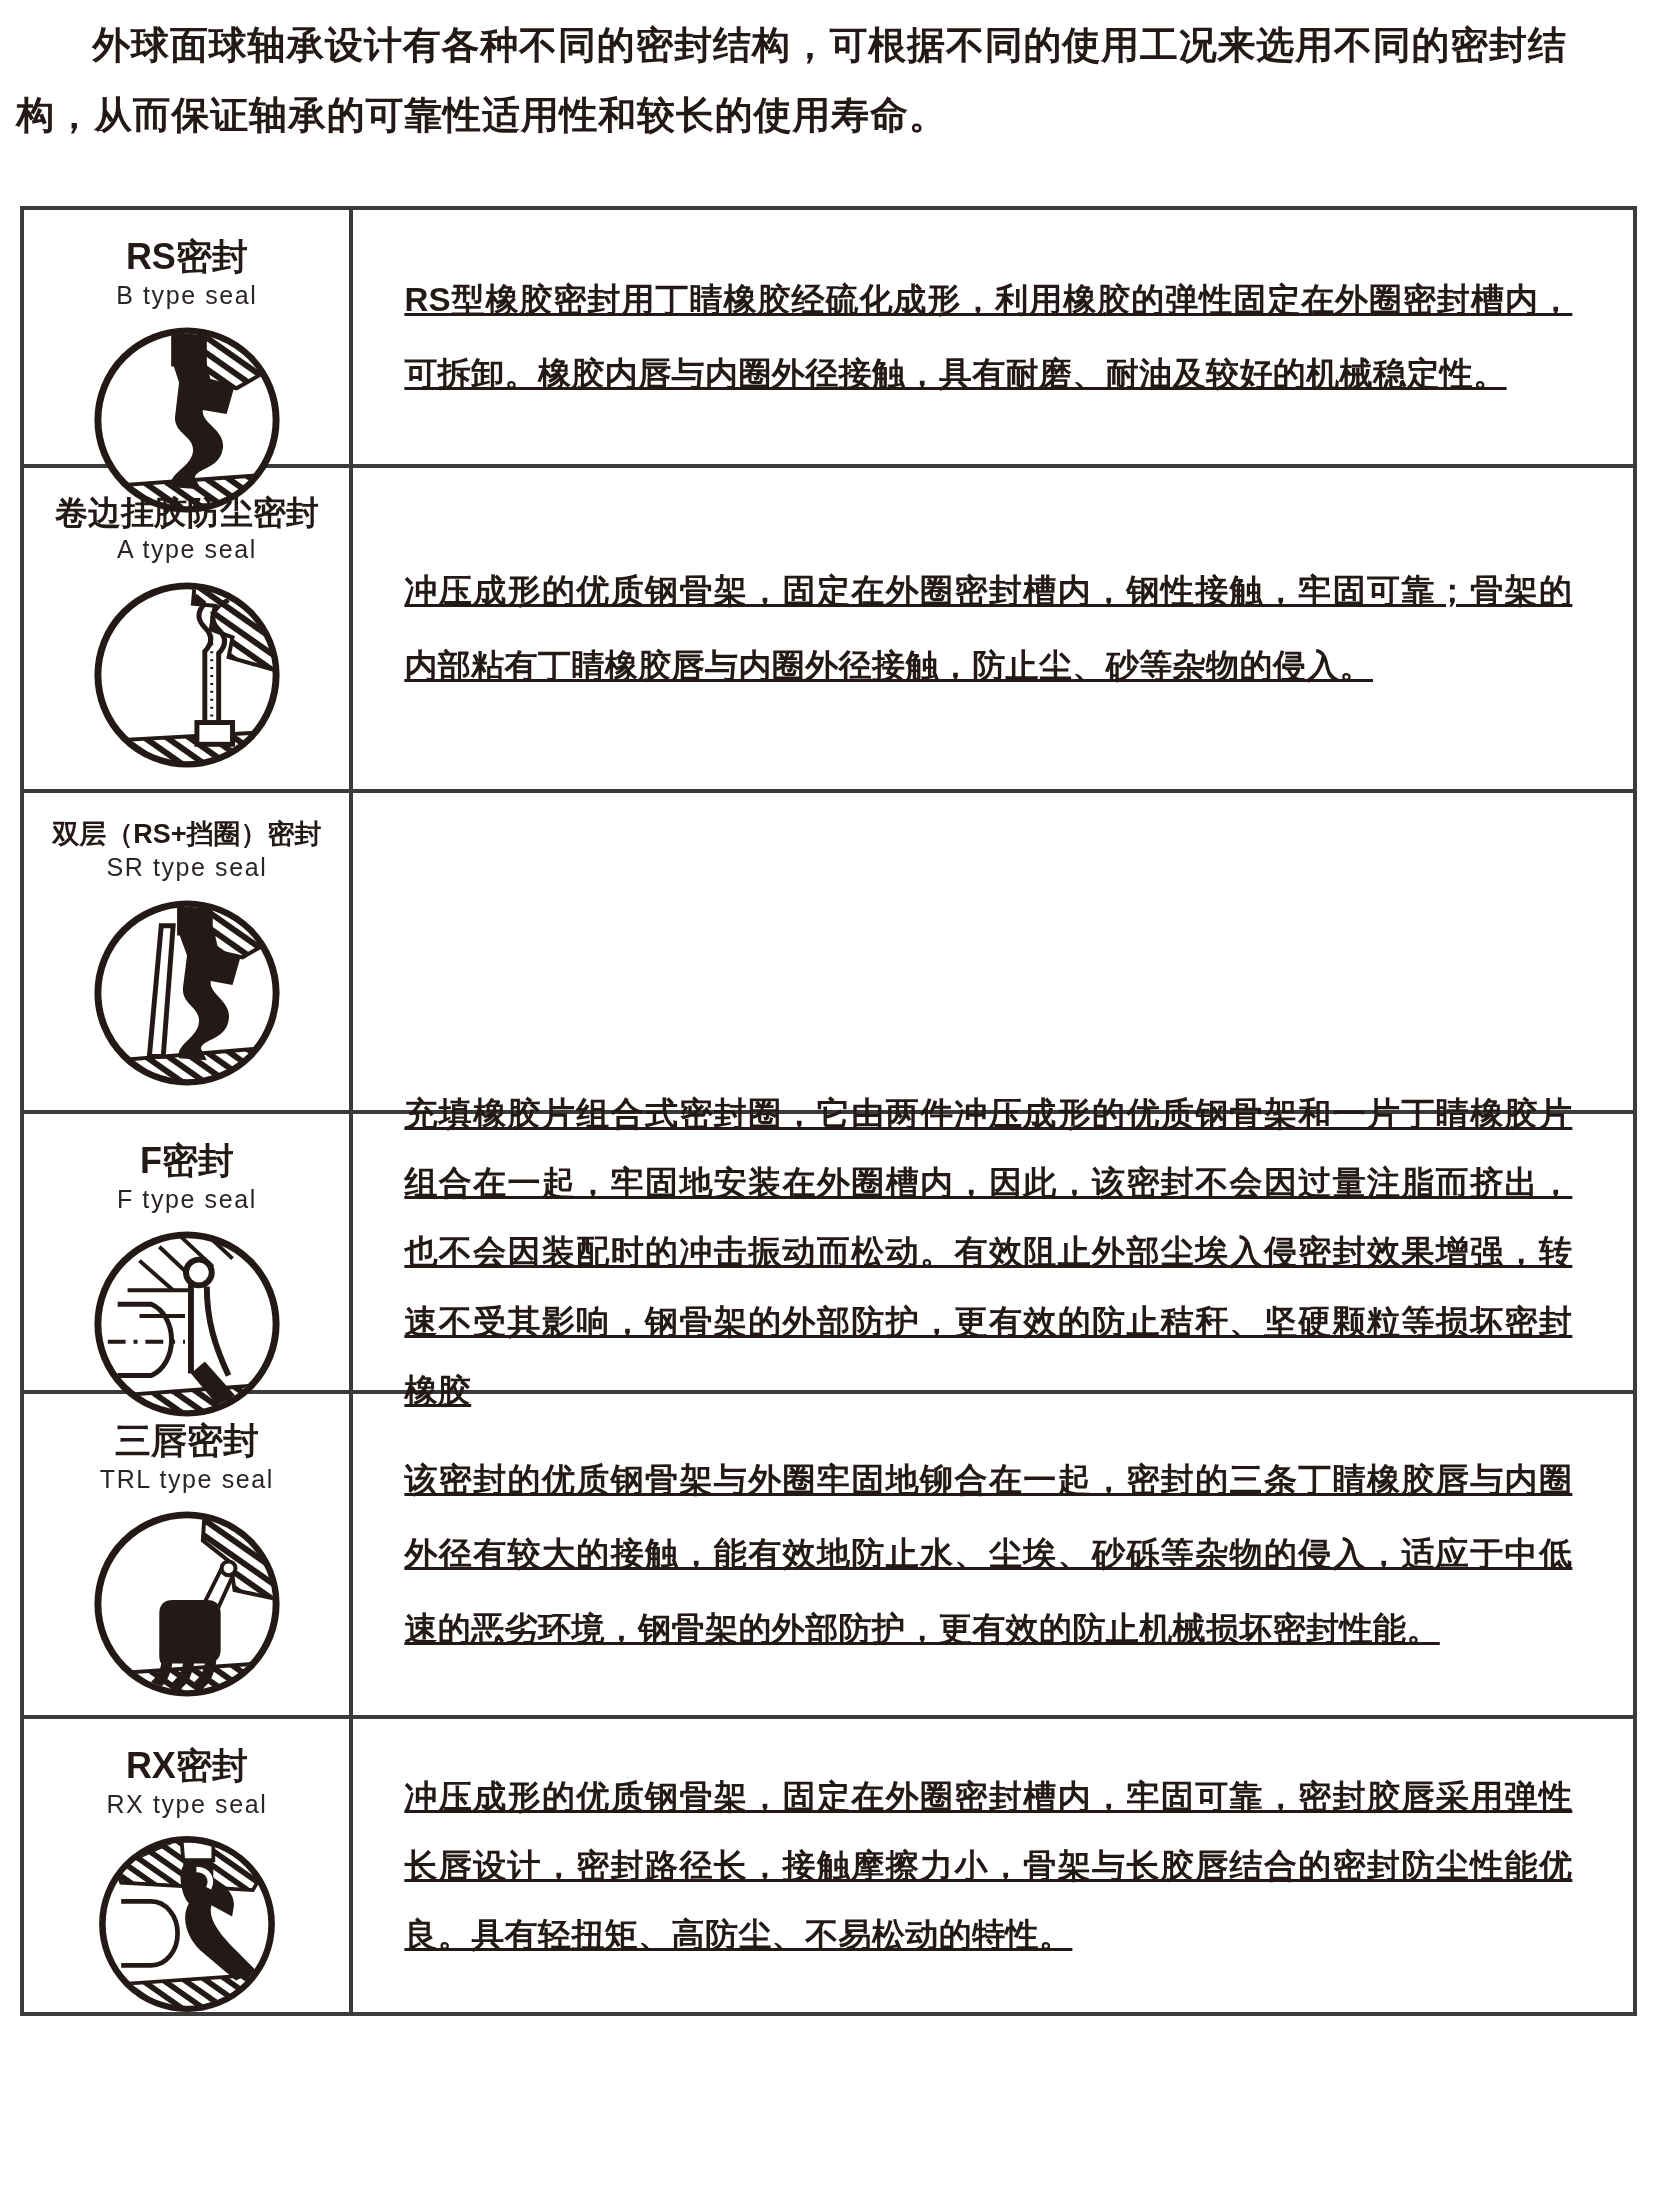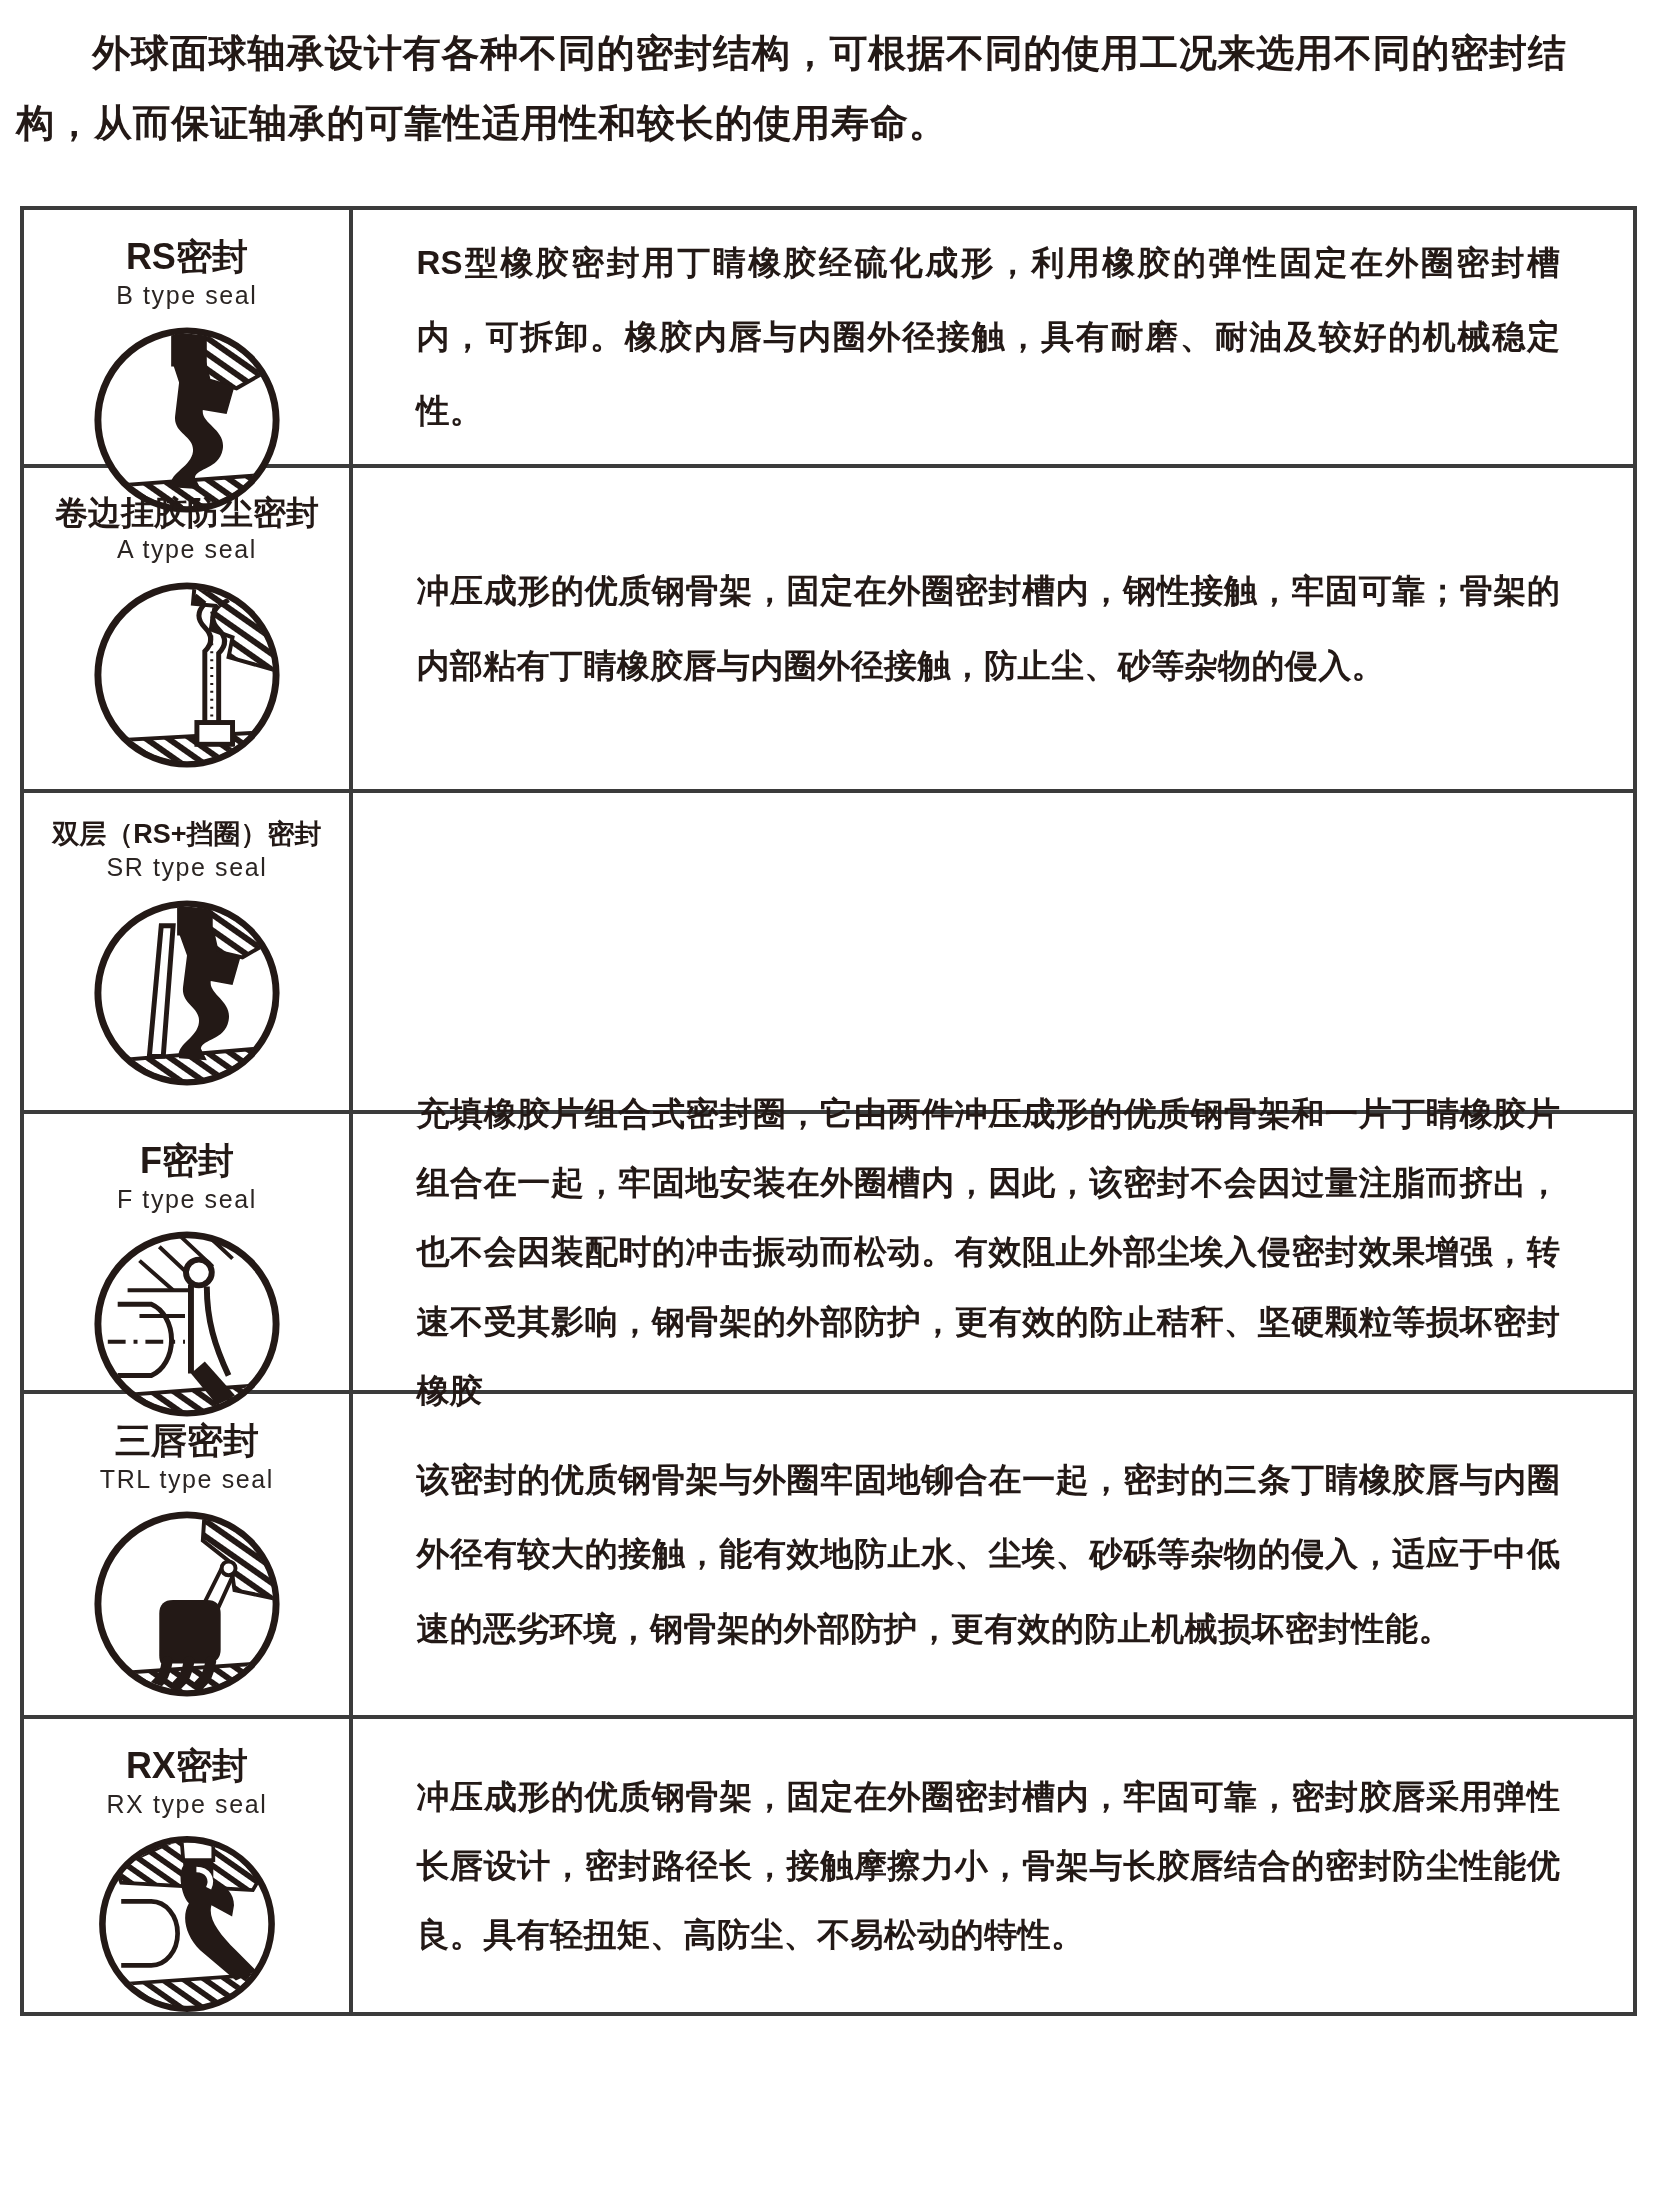--- a/index.html
+++ b/index.html
@@ -2,21 +2,21 @@
 <html style="font-size:13px"><head>
 <meta charset="utf-8">
 <style>
   html,body{margin:0;padding:0;}
   body{
     width:1658px;height:2205px;position:relative;background:#ffffff;
     font-family:"Liberation Sans","DejaVu Sans",sans-serif;
     color:#231916;
   }
   .intro{
-    position:absolute;left:16.3px;top:18px;width:1625px;
+    position:absolute;left:16.3px;top:10px;width:1625px;
     font-size:38px;font-weight:bold;line-height:1.85;
     text-indent:2em;letter-spacing:0.8px;margin:0;
   }
   .seal-table{
     position:absolute;left:20.4px;top:206px;width:1617px;
     border:4.9px solid #3b3b3b;box-sizing:border-box;background:#fff;
   }
   .row{display:flex;box-sizing:border-box;}
   .row + .row{border-top:4.1px solid #3b3b3b;}
   .r1{height:254px}.r2{height:325px}.r3{height:321px}
@@ -31,21 +31,21 @@
   .r2 .type-cn{font-size:33px;}
   .r3 .type-cn{font-size:27px;}
   .type-en{font-size:25px;font-weight:normal;letter-spacing:1.6px;margin-top:3.3px;color:#2b2523;}
   .type-icon{margin-top:11.4px;}
   .desc-cell{
     flex:1;display:flex;align-items:center;box-sizing:border-box;
     padding:8.2px 57px 8.2px 47px;
   }
   .desc{
     font-size:33px;font-weight:bold;line-height:2.25;
-    text-align:justify;letter-spacing:0.4px;margin:16px;
+    text-align:justify;letter-spacing:0.4px;margin:4px;text-decoration:underline;
   }
   .r4 .desc,.r6 .desc{line-height:2.1;}
   svg .ink{stroke:#231916;}
 </style>
 </head>
 <body>
 
 <p class="intro">外球面球轴承设计有各种不同的密封结构，可根据不同的使用工况来选用不同的密封结构，从而保证轴承的可靠性适用性和较长的使用寿命。</p>
 
 <div class="seal-table">

